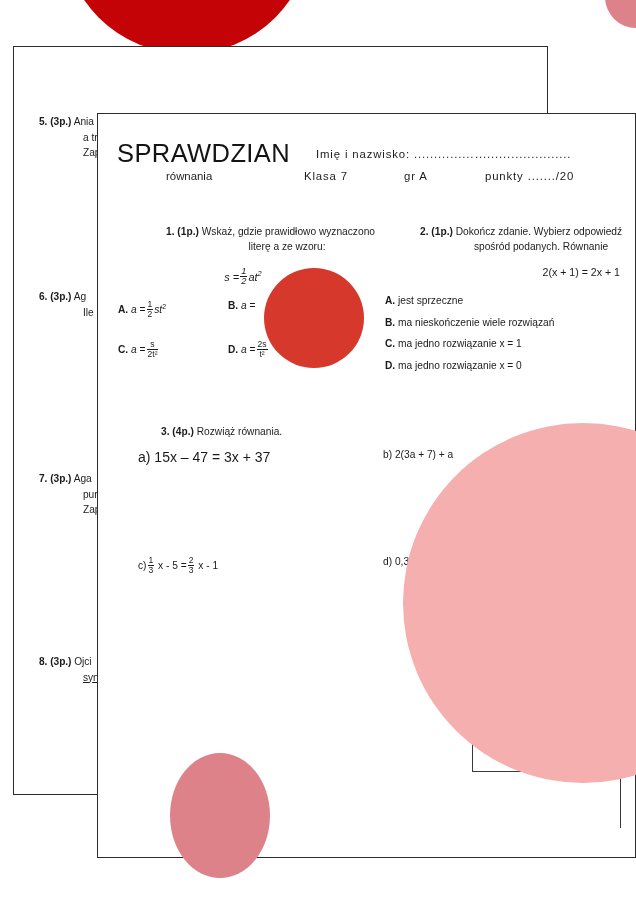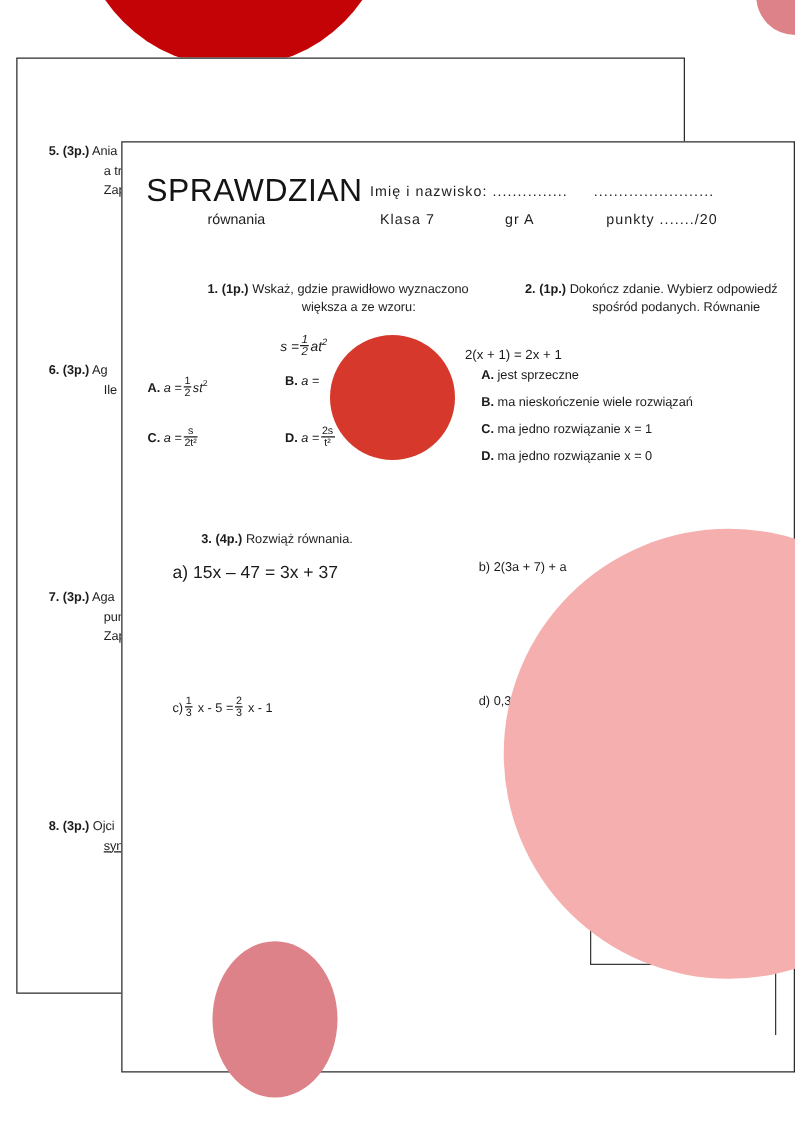--- a/index.html
+++ b/index.html
@@ -77,21 +77,21 @@
     color: #141414;
   }
   .hdr-sub {
     position: absolute;
     left: 166px; top: 170px;
     font-size: 11.4px;
     color: #1c1c1c;
   }
   .hdr-name {
     position: absolute;
-    left: 296px; top: 148px;
+    left: 316px; top: 148px;
     font-size: 11.4px;
     letter-spacing: 0.85px;
     color: #1c1c1c;
     white-space: nowrap;
   }
   .hdr-dots2 {
     position: absolute;
     left: 475px; top: 148px;
     font-size: 11.4px;
     letter-spacing: 0.85px;
@@ -152,23 +152,23 @@
   }
   .q1-opts .opt b { font-weight: 700; font-style: normal; }
   .q1-opts .colA { left: 0px; }
   .q1-opts .colB { left: 110px; }
 
   .q2 { left: 372px; top: 224px; width: 252px; }
   .q2 .ln1 { white-space: nowrap; }
   .q2 .ln2 { display: block; text-align: center; padding-right: 10px; }
   .q2-formula {
     position: absolute;
-    left: 372px; top: 278px;
+    left: 372px; top: 266px;
     width: 248px;
-    text-align: left;
+    text-align: right;
     font-size: 10.6px;
   }
   .q2-opts {
     position: absolute;
     left: 385px; top: 290px;
     width: 240px;
     font-size: 10.2px;
     line-height: 21.5px;
   }
   .q2-opts div { white-space: nowrap; }
@@ -270,21 +270,21 @@
   <div class="hdr-klasa">Klasa 7</div>
   <div class="hdr-gr">gr A</div>
   <div class="hdr-punkty">punkty ......./20</div>
 
   <div class="q q1">
     <span class="ln1">
       <b>1.</b>
       <b>(1p.)</b>
       <span>Wskaż, gdzie prawidłowo wyznaczono</span>
     </span>
-    <span class="ln2">większa a ze wzoru:</span>
+    <span class="ln2">literę a ze wzoru:</span>
   </div>
 
   <div class="q1-formula">
     <i>s</i>
     <span>=</span><span class="frac"><span class="num">1</span><span class="den">2</span></span><i>at</i><sup class="x">2</sup>
   </div>
 
   <div class="q1-opts">
     <div class="row">
       <div class="opt colA">

